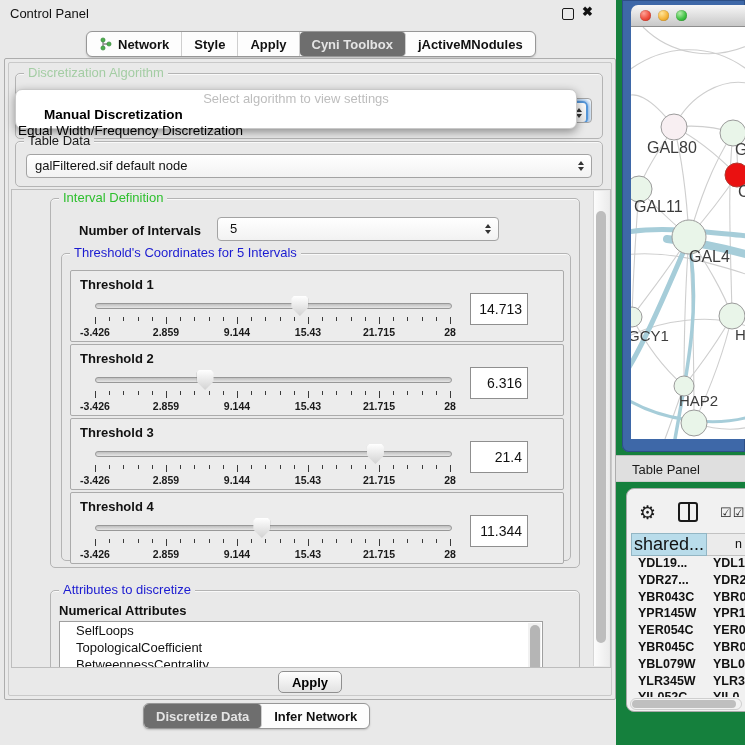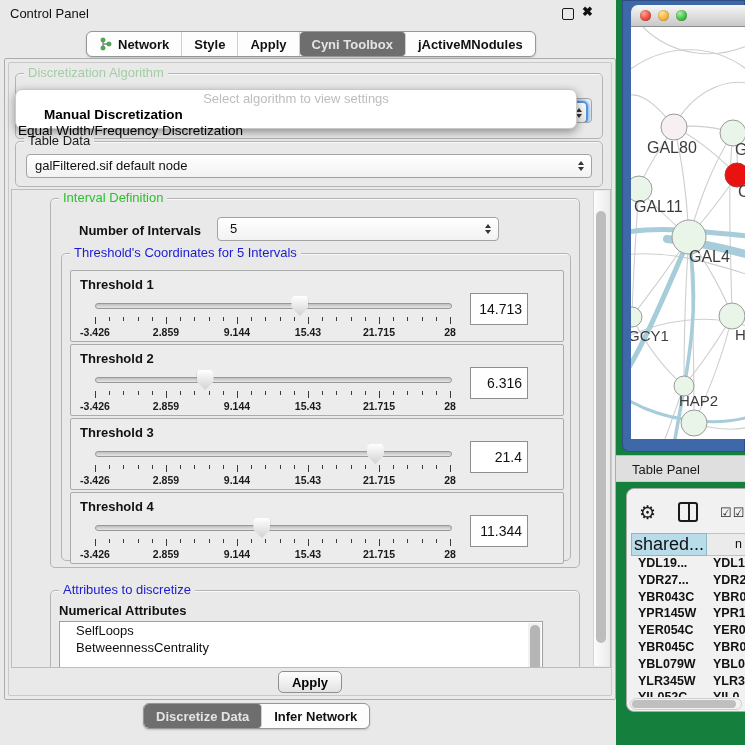--- a/index.html
+++ b/index.html
@@ -349,20 +349,21 @@
         </div>
 
         <div class="group" style="left:38px;top:400px;width:528px;height:112px;">
           <div class="group-title gt-blue">Attributes to discretize</div>
           <div style="position:absolute;left:8px;top:12px;font-size:13px;font-weight:700;">Numerical Attributes</div>
           <div class="attr-list" id="attr-list">
             <div class="list-scroll">
                 <div class="list-thumb"></div>
               </div>
           <div class="attr-item">SelfLoops</div>
+              <div class="attr-item">TopologicalCoefficient</div>
               <div class="attr-item">BetweennessCentrality</div>
             </div>
         </div>
 
         <div class="vscroll">
           <div class="vthumb"></div>
         </div>
       </div>
 
       <button class="btn">Apply</button>

